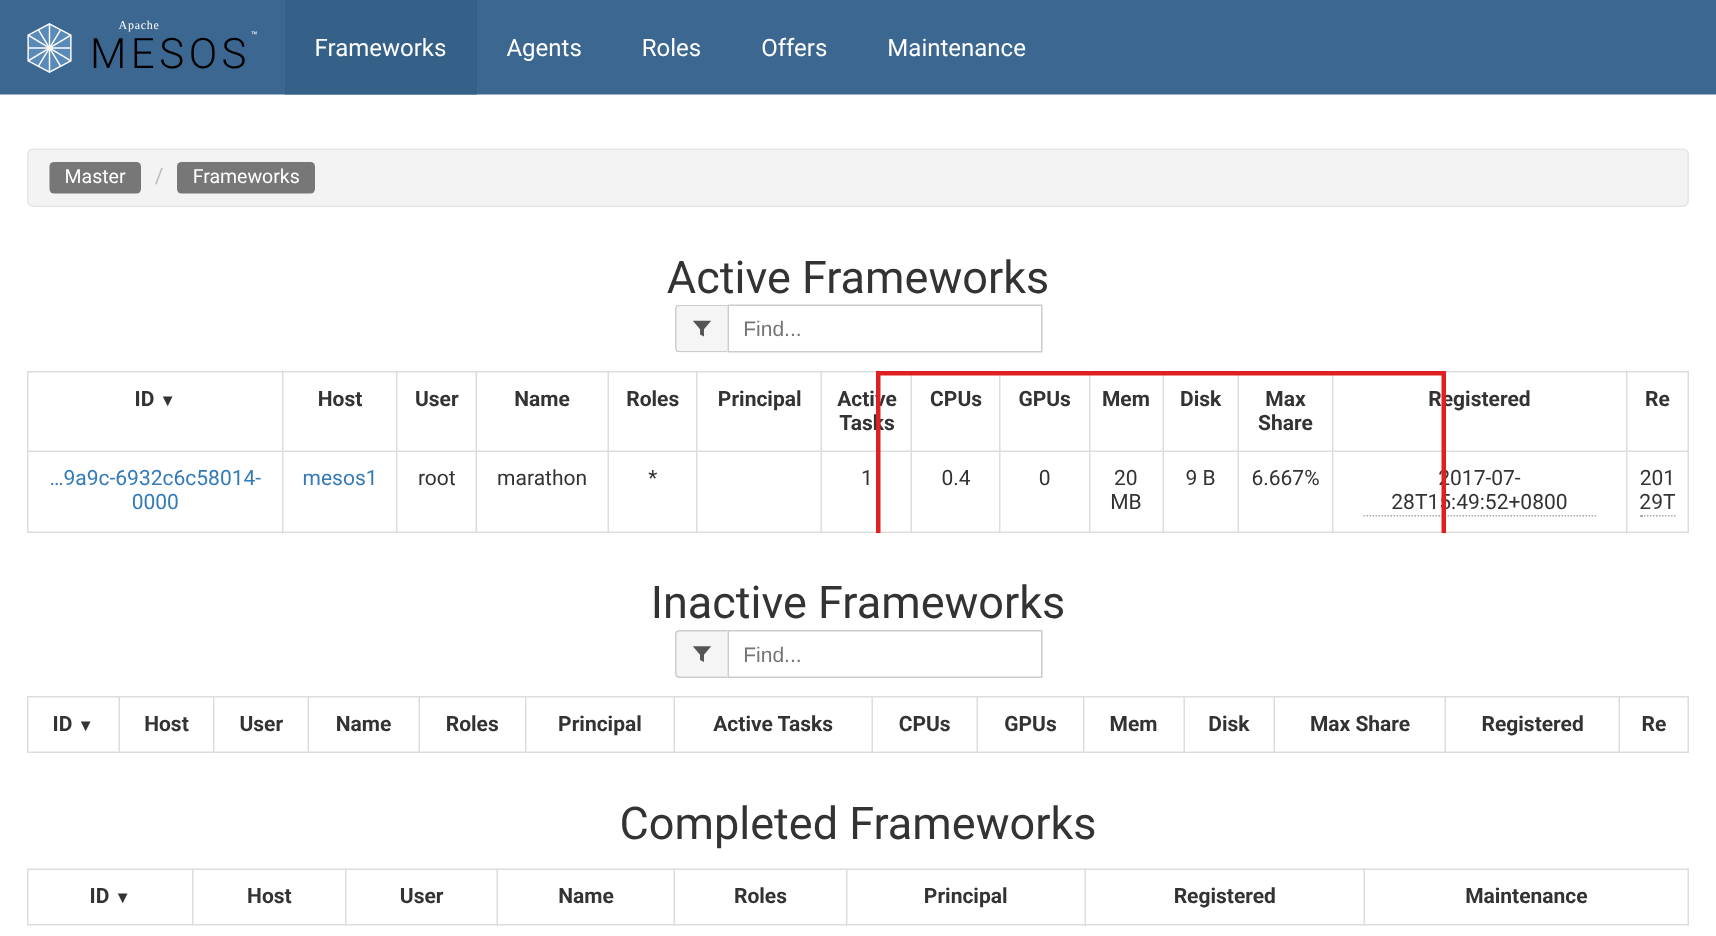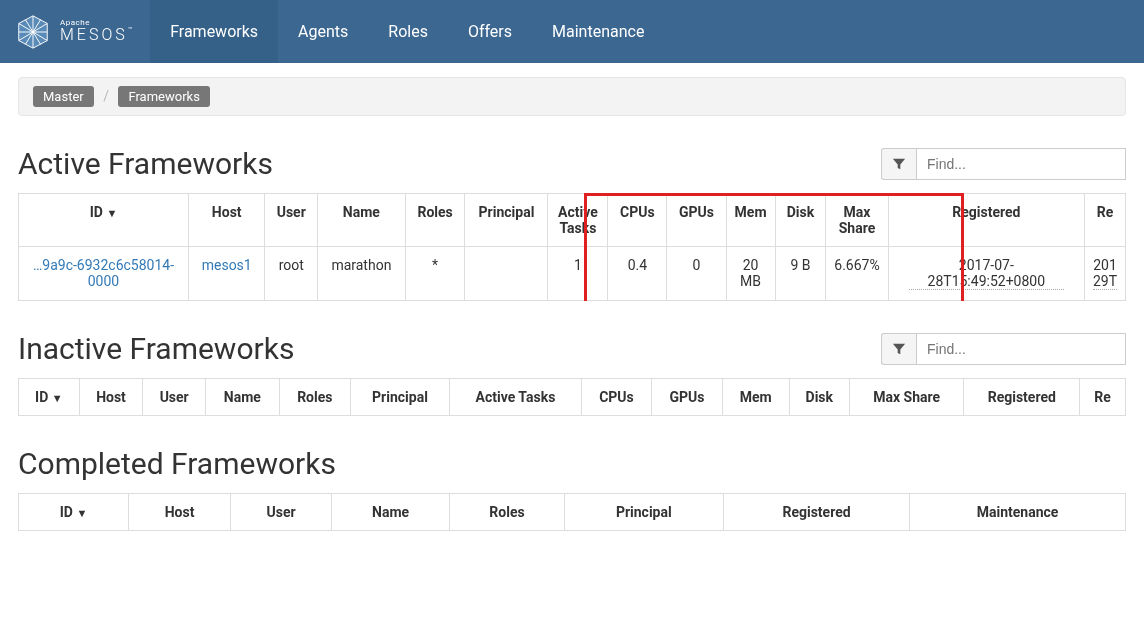--- a/index.html
+++ b/index.html
@@ -2,34 +2,34 @@
 <html><head>
   <meta charset="utf-8">
   <style>
     * { box-sizing: border-box; margin: 0; padding: 0; }
     body { font-family: -apple-system, BlinkMacSystemFont, "Segoe UI", Roboto, Arial, sans-serif; font-size: 14px; color: #333; background: #fff; }
     
     .navbar { background: #3c6791; height: 63px; display: flex; align-items: center; padding: 0; }
     .logo-wrap { display: flex; align-items: center; padding: 0 18px 0 14px; height: 63px; }
     .logo-icon { width: 38px; height: 38px; margin-right: 8px; }
     .logo-text-wrap { display: flex; flex-direction: column; line-height: 1.05; }
-    .logo-apache { color: #fff; font-size: 8px; letter-spacing: 0.5px; font-weight: 400; margin-left: 0; }
-    .logo-mesos { color: #ffffff; font-size: 16px; letter-spacing: 3px; font-weight: 300; }
+    .logo-apache { color: #fff; font-size: 8px; letter-spacing: 0.5px; font-weight: 400; margin-left: 19px; font-family: Liberation Serif, serif; }
+    .logo-mesos { color: #000000; font-size: 28px; letter-spacing: 3px; font-weight: 300; }
     .logo-tm { color: #fff; font-size: 7px; vertical-align: top; }
     .nav-items { display: flex; height: 100%; }
     .nav-item { display: flex; align-items: center; padding: 0 20px; color: #fff; font-size: 16px; cursor: pointer; }
     .nav-item.active { background: #356088; }
     
-    .breadcrumbs-bar { background: #f3f3f3; border: 1px solid #e5e5e5; margin: 14px 18px 0 18px; padding: 8px 14px; border-radius: 4px; }
+    .breadcrumbs-bar { background: #f3f3f3; border: 1px solid #e5e5e5; margin: 36px 18px 0 18px; padding: 8px 14px; border-radius: 4px; }
     .badge { display: inline-block; background: #777; color: #fff; padding: 3px 10px; border-radius: 3px; font-size: 13px; }
     .breadcrumb-sep { color: #bbb; margin: 0 6px; }
     
     .content { padding: 0 18px 18px 18px; }
     .section { margin-top: 30px; }
-    .section-header { display: flex; align-items: center; justify-content: space-between; margin-bottom: 12px; }
+    .section-header { display: flex; align-items: center; justify-content: space-between; margin-bottom: 12px; flex-direction: column; }
     .section-title { font-size: 30px; font-weight: 400; color: #333; }
     .filter-wrap { display: flex; align-items: stretch; border-radius: 16px; }
     .filter-icon-box { border: 1px solid #ccc; border-right: 0; background: #f5f5f5; padding: 6px 10px; display: flex; align-items: center; border-radius: 3px 0 0 3px; }
     .filter-input { border: 1px solid #ccc; padding: 7px 10px; font-size: 14px; width: 210px; outline: none; border-radius: 0; }
     
     table { border-collapse: collapse; width: 100%; table-layout: auto; }
     th, td { border: 1px solid #ddd; padding: 10px 8px; text-align: center; vertical-align: top; font-size: 14px; white-space: nowrap; }
     th { font-weight: 700; background: #fff; }
     .sort-arrow { font-size: 11px; }
     a.link { color: #337ab7; text-decoration: none; }

